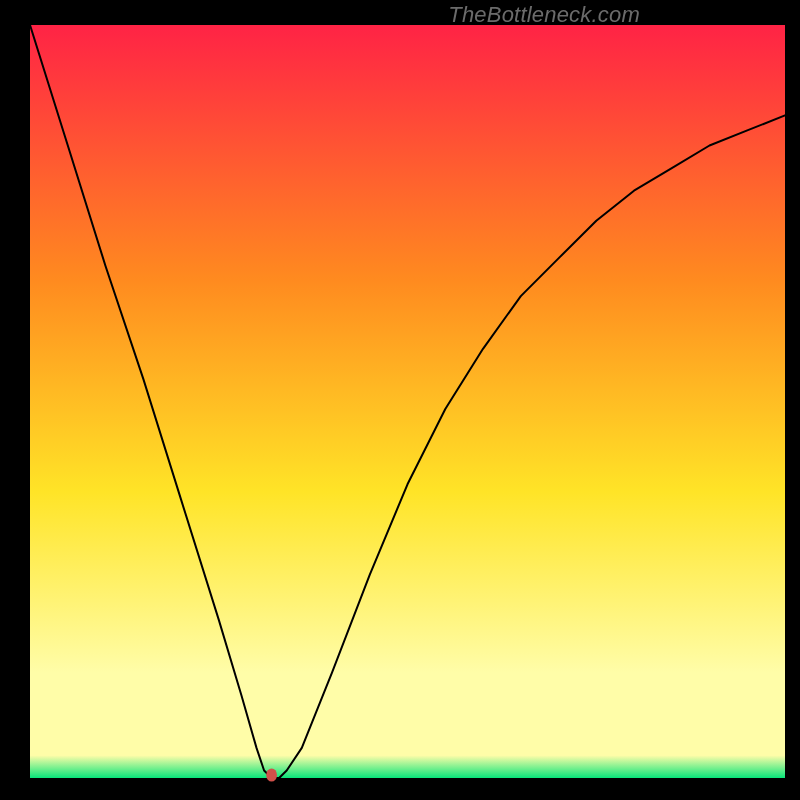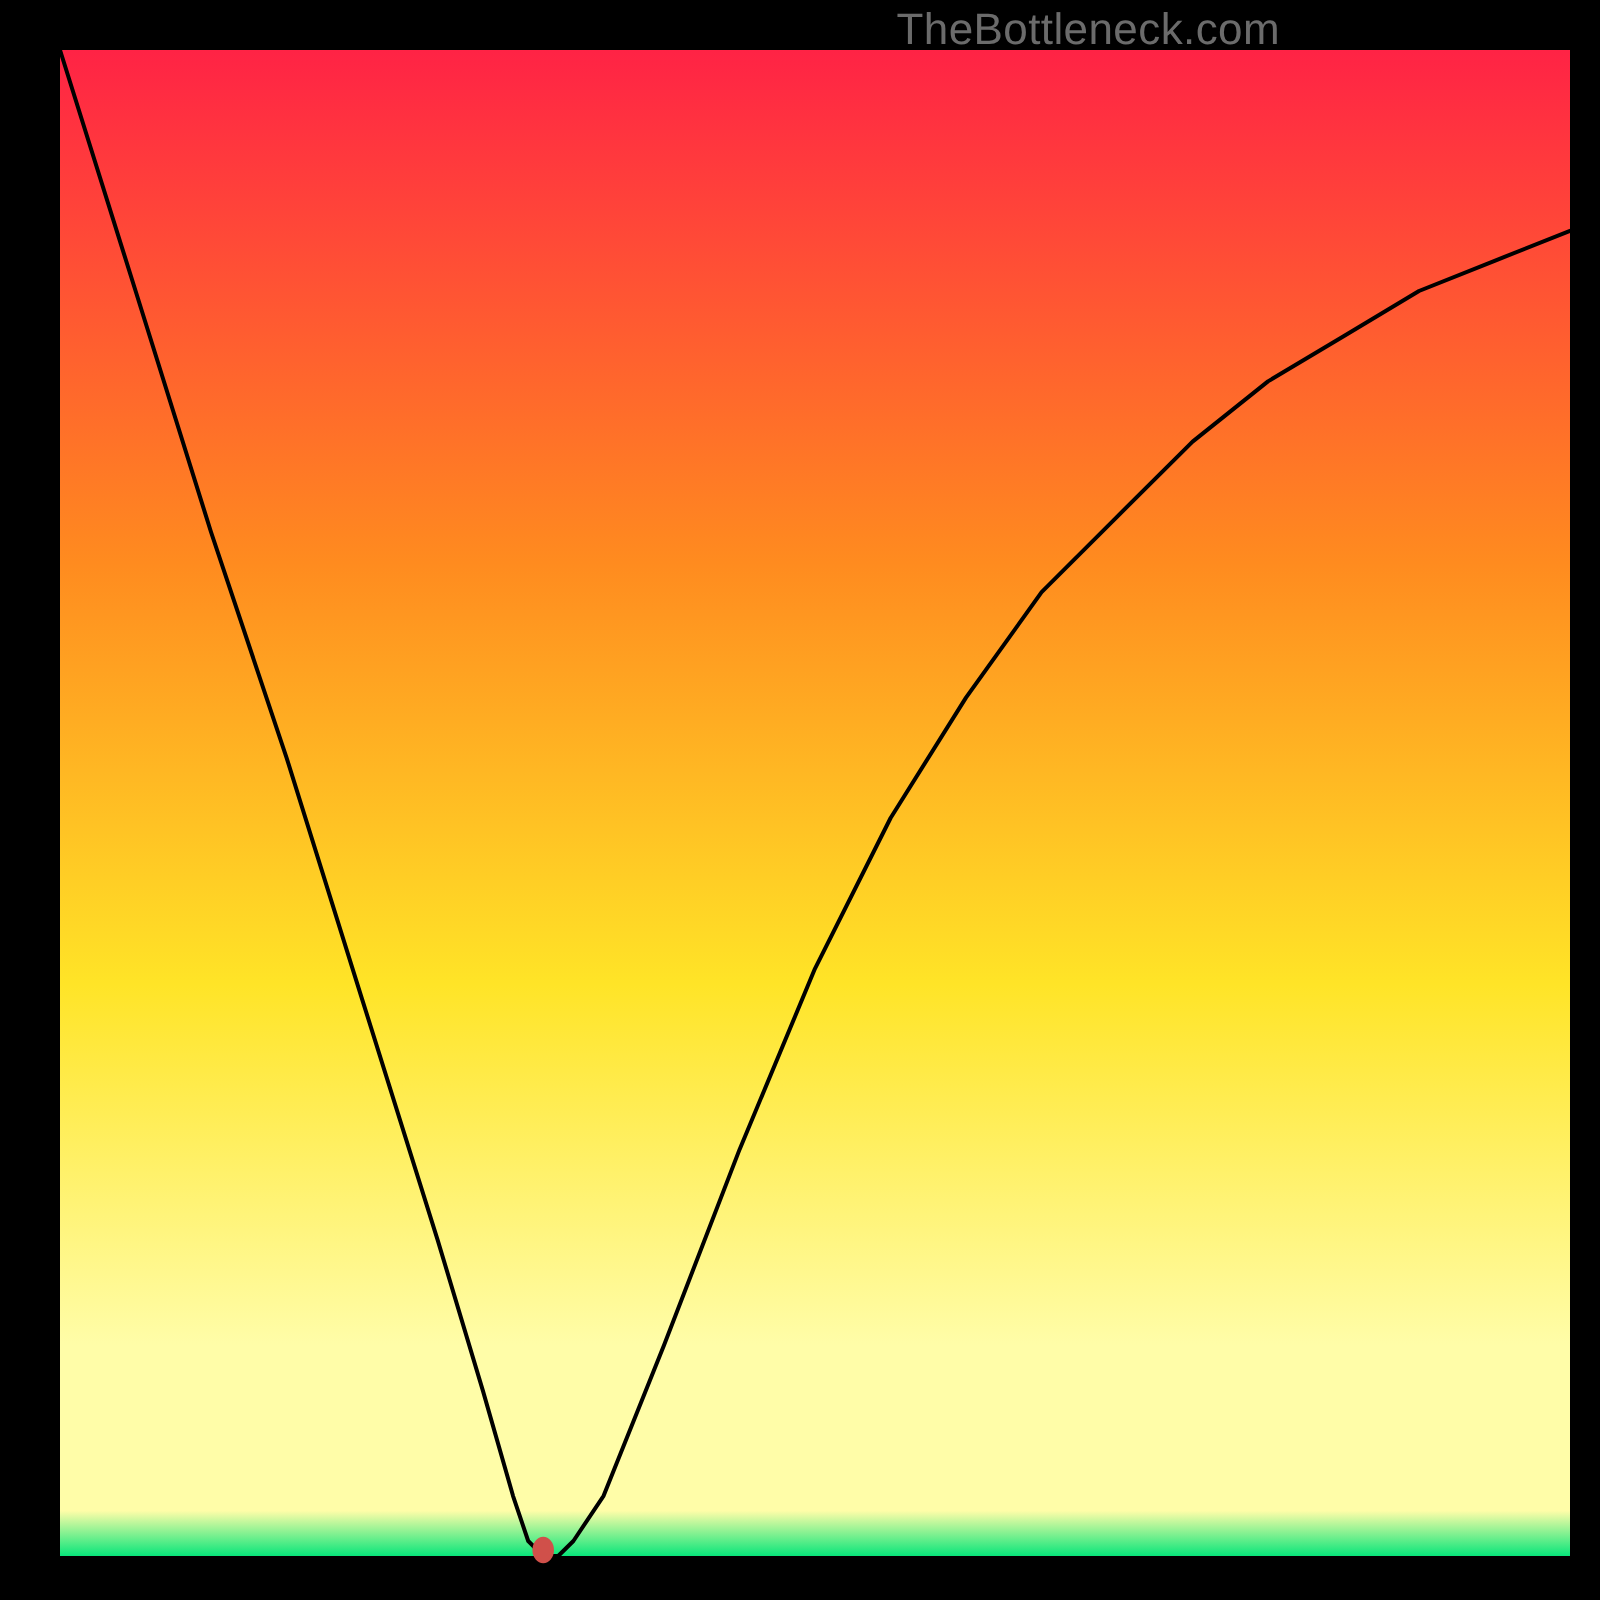--- a/index.html
+++ b/index.html
@@ -8,20 +8,21 @@
     width: 800px;
     height: 800px;
     overflow: hidden;
     background: #000;
     font-family: Arial, Helvetica, sans-serif;
   }
   .wrap {
     position: relative;
     width: 648px;
     height: 800px;
+    font-style: italic;
   }
   svg {
     display: block;
   }
   .watermark {
     position: absolute;
     top: 2px;
     right: 8px;
     font-size: 22px;
     font-weight: 500;

